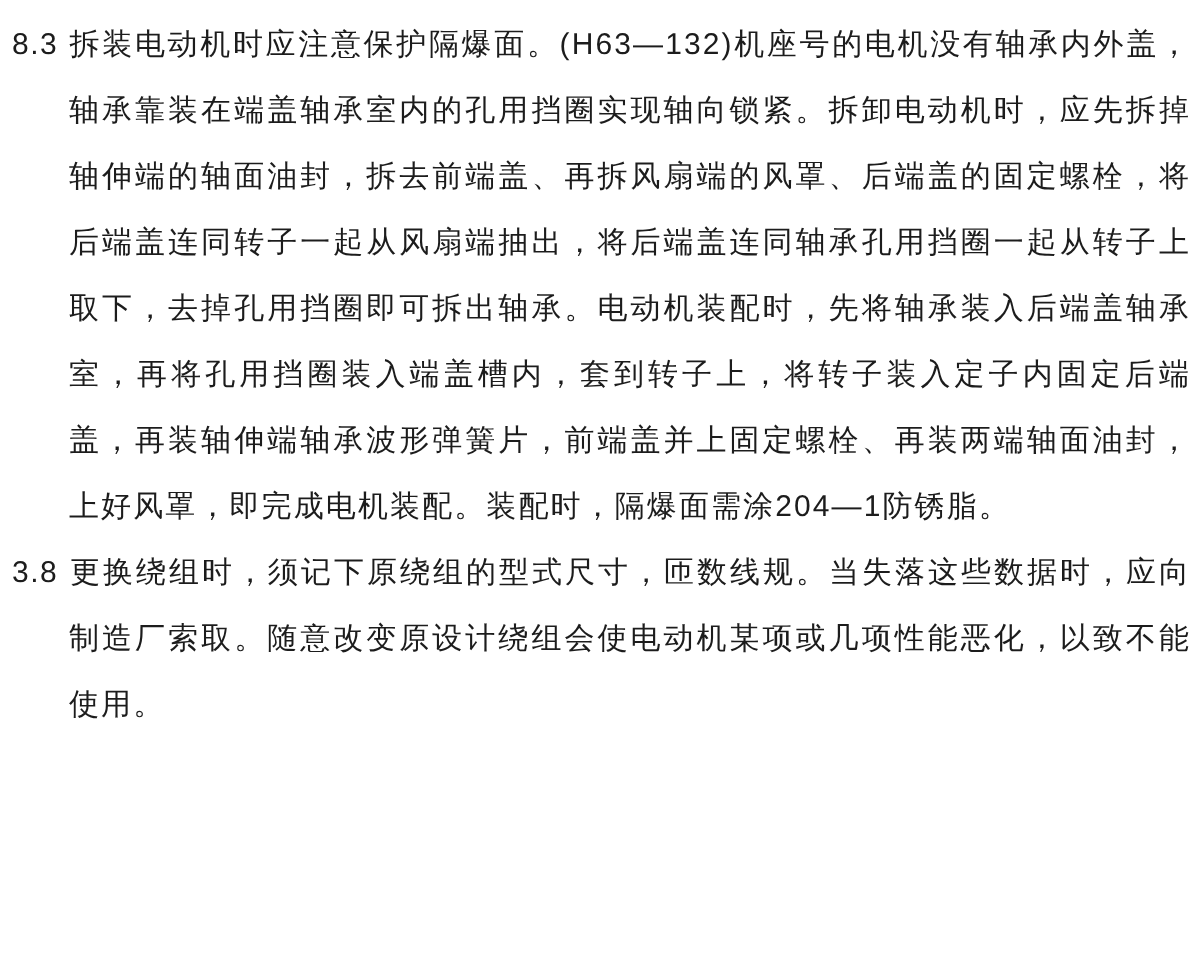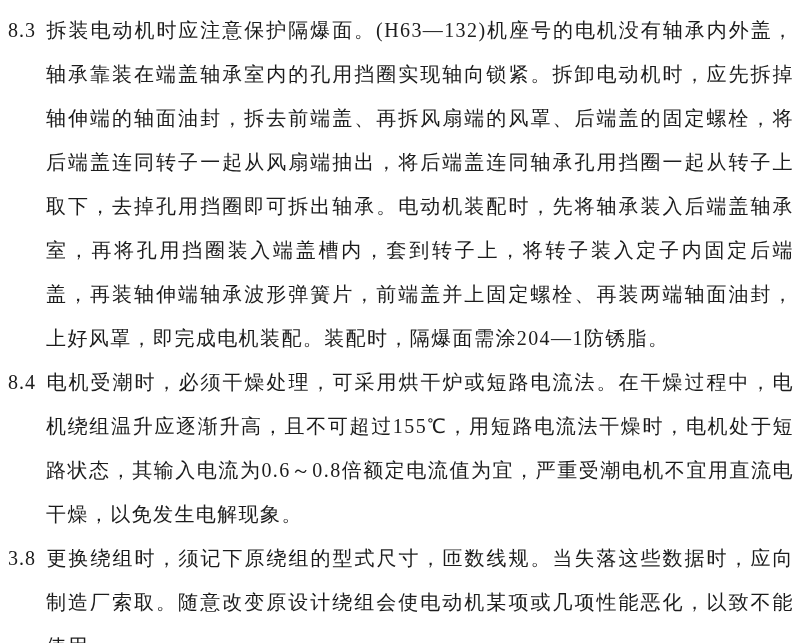--- a/index.html
+++ b/index.html
@@ -7,21 +7,21 @@
     padding: 0;
     background: #ffffff;
   }
   .page {
     position: relative;
     width: 800px;
     height: 643px;
     margin: 0 auto;
     background: #ffffff;
     color: #1c1c1c;
-    font-family: Liberation Serif, serif;
+    font-family: Liberation Sans, sans-serif;
     font-size: 20px;
     line-height: 44px;
     letter-spacing: 1.4px;
     box-sizing: border-box;
     padding: 8px 6px 0 8px;
     overflow: hidden;
   }
   .para {
     margin: 0;
     text-align: justify;
@@ -42,21 +42,18 @@
 </style>
 </head>
 <body>
 
 <div class="page">
 
   <p class="para">
     <span class="num">8.3</span><span class="txt">拆装电动机时应注意保护隔爆面。(H63—132)机座号的电机没有轴承内外盖，轴承靠装在端盖轴承室内的孔用挡圈实现轴向锁紧。拆卸电动机时，应先拆掉轴伸端的轴面油封，拆去前端盖、再拆风扇端的风罩、后端盖的固定螺栓，将后端盖连同转子一起从风扇端抽出，将后端盖连同轴承孔用挡圈一起从转子上取下，去掉孔用挡圈即可拆出轴承。电动机装配时，先将轴承装入后端盖轴承室，再将孔用挡圈装入端盖槽内，套到转子上，将转子装入定子内固定后端盖，再装轴伸端轴承波形弹簧片，前端盖并上固定螺栓、再装两端轴面油封，上好风罩，即完成电机装配。装配时，隔爆面需涂204—1防锈脂。</span>
   </p>
 
-  <p class="para">
-    <span class="num">8.4</span><span class="txt">电机受潮时，必须干燥处理，可采用烘干炉或短路电流法。在干燥过程中，电机绕组温升应逐渐升高，且不可超过155℃，用短路电流法干燥时，电机处于短路状态，其输入电流为0.6～0.8倍额定电流值为宜，严重受潮电机不宜用直流电干燥，以免发生电解现象。</span>
-  </p>
 
   <p class="para">
     <span class="num">3.8</span><span class="txt">更换绕组时，须记下原绕组的型式尺寸，匝数线规。当失落这些数据时，应向制造厂索取。随意改变原设计绕组会使电动机某项或几项性能恶化，以致不能使用。</span>
   </p>
 
 </div>
 
 </body></html>

